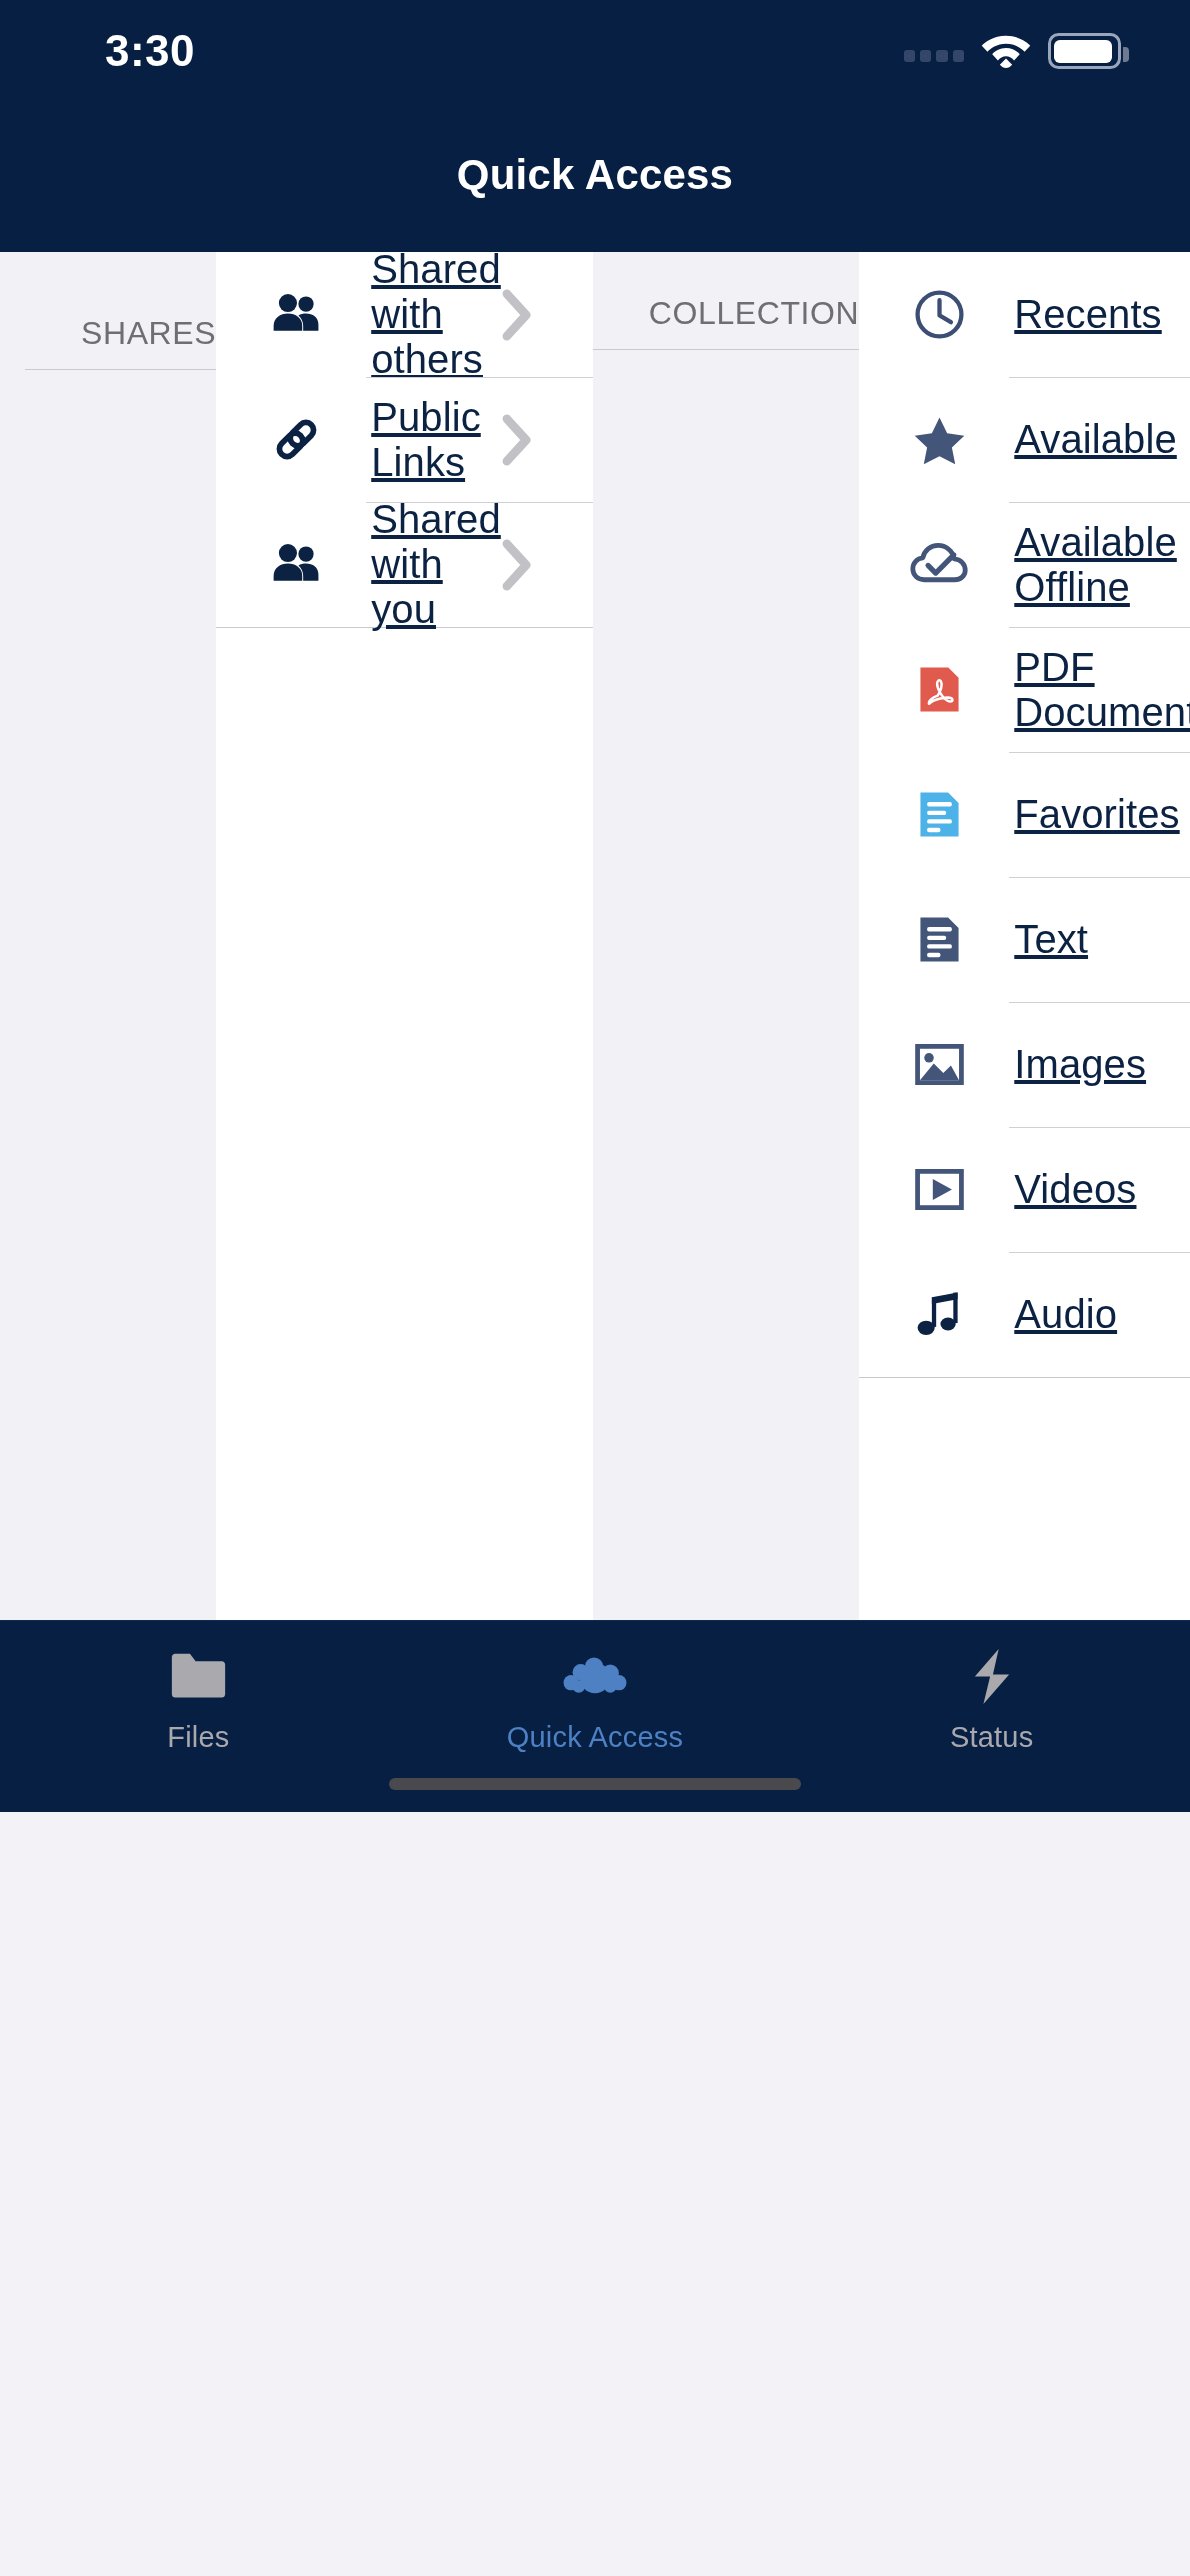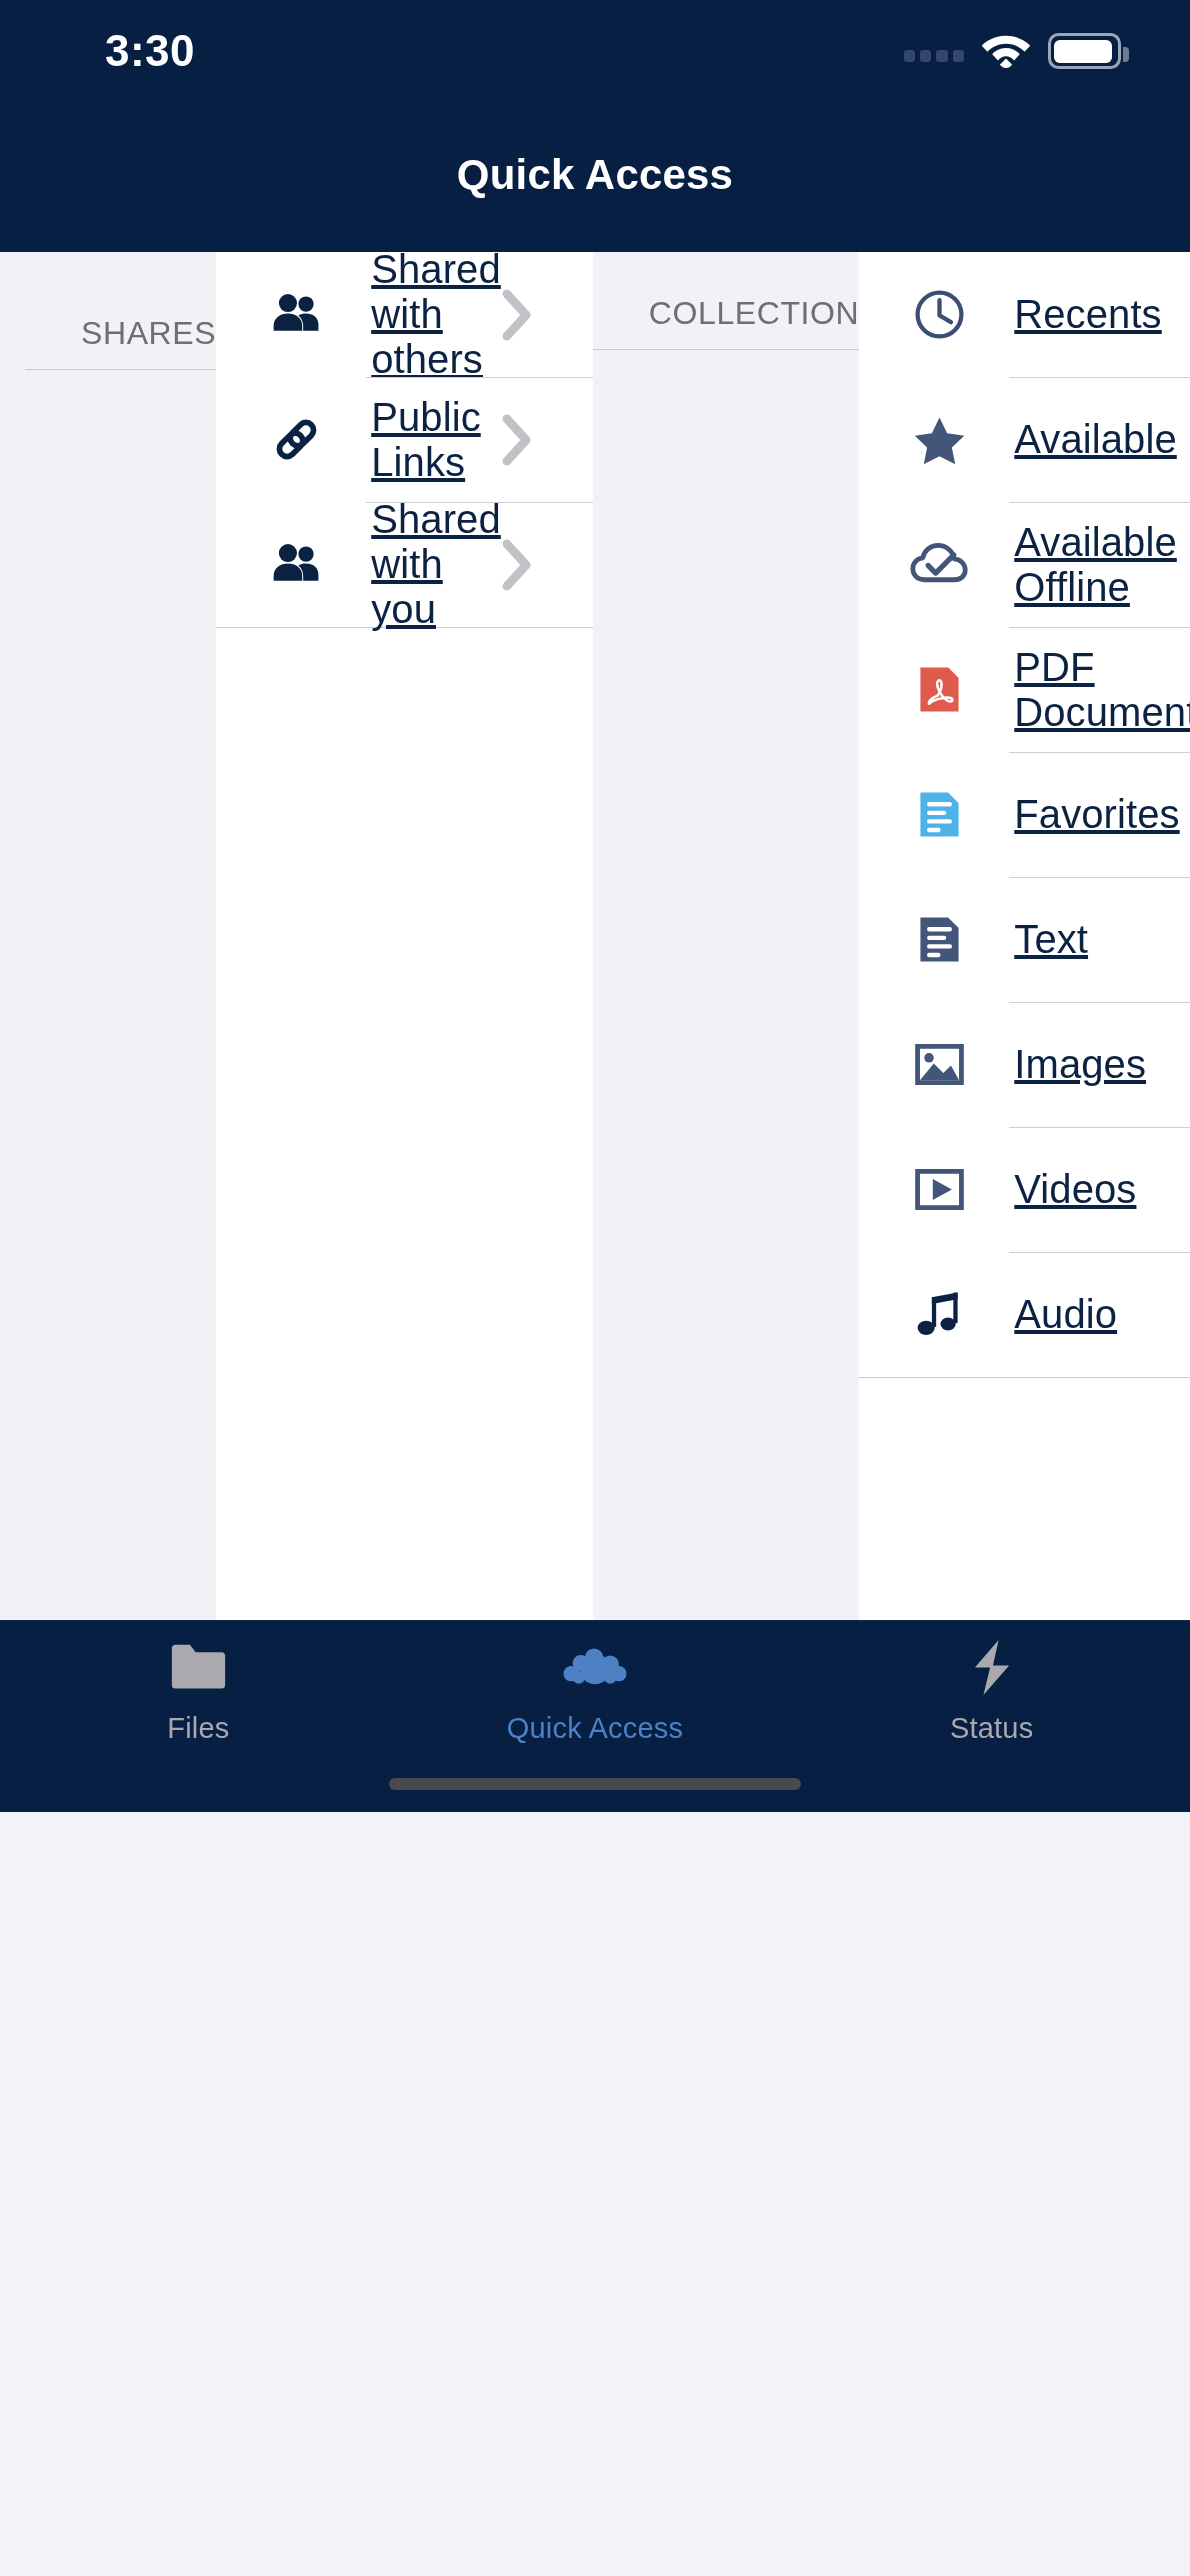--- a/index.html
+++ b/index.html
@@ -142,21 +142,21 @@
   }
 
   .spacer { flex:1 1 auto; background:#f1f1f6; }
 
   
   .tabbar {
     flex:0 0 192px;
     background:#071f42;
     display:flex;
     align-items:flex-start;
-    padding-top:17px;
+    padding-top:26px;
     border-top:1px solid #0d2a53;
   }
   .tab {
     flex:1 1 0;
     display:flex;
     flex-direction:column;
     align-items:center;
     gap:15.3px;
   }
   .tab-icon { height:59px; display:flex; align-items:center; justify-content:center; }

